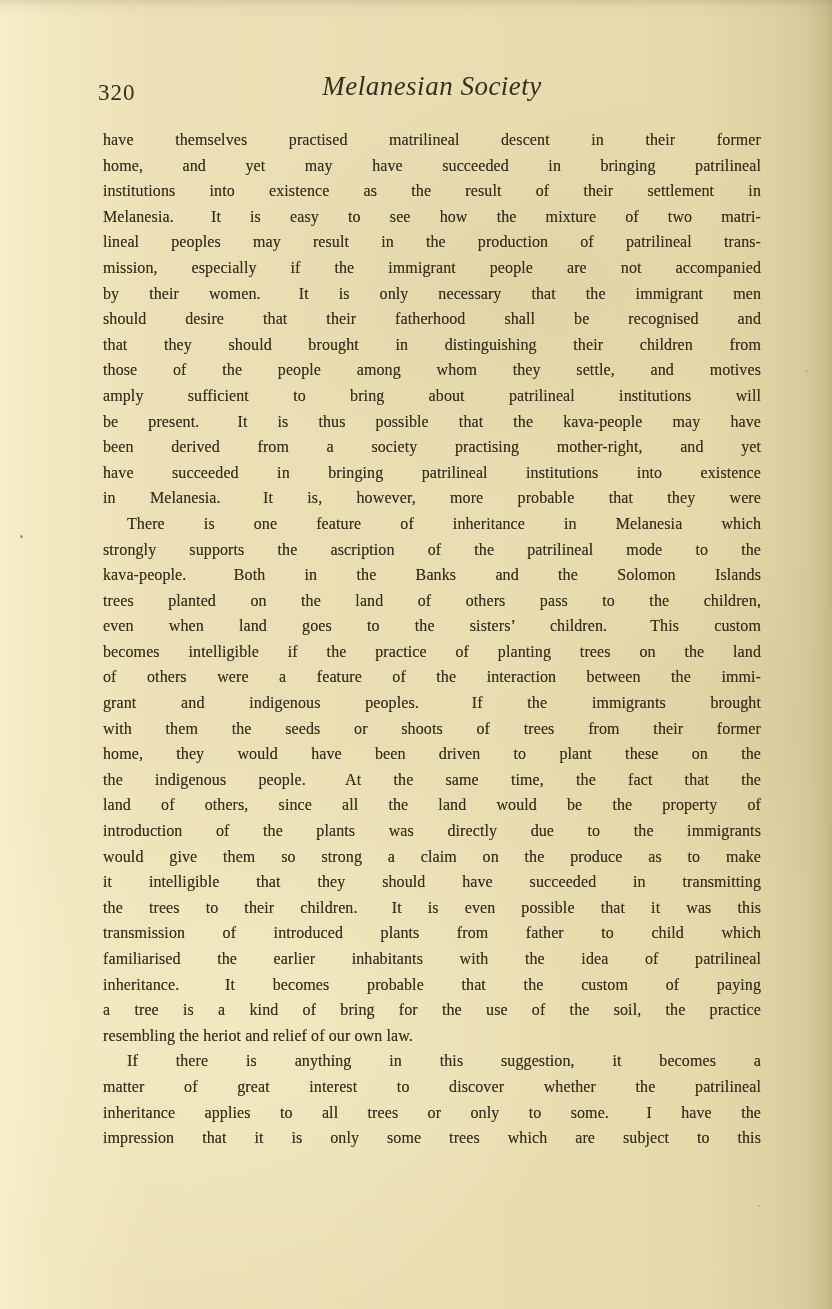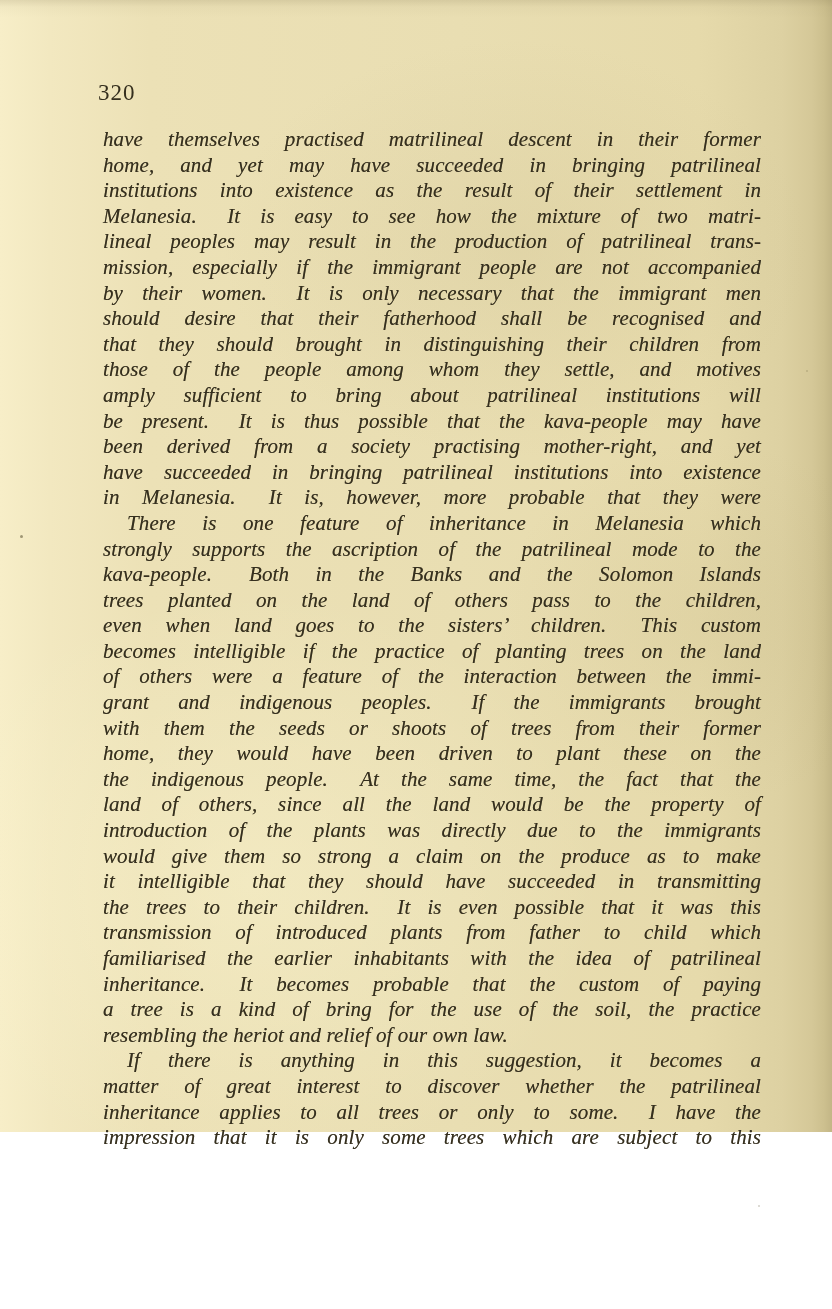--- a/index.html
+++ b/index.html
@@ -8,21 +8,21 @@
   }
   body {
     width: 832px;
     height: 1309px;
     overflow: hidden;
     font-family: "Liberation Serif", "DejaVu Serif", serif;
   }
   .page {
     position: relative;
     width: 832px;
-    height: 1132px;
+    height: 1309px;
     background:
       
       radial-gradient(420px 300px at 62% 22%, rgba(190,175,125,0.18), rgba(190,175,125,0) 70%),
       radial-gradient(500px 420px at 30% 78%, rgba(255,250,215,0.35), rgba(255,250,215,0) 70%),
       radial-gradient(300px 260px at 85% 55%, rgba(185,170,120,0.15), rgba(185,170,120,0) 70%),
       
       linear-gradient(180deg, rgba(110,98,62,0.16) 0px, rgba(110,98,62,0.04) 7px, rgba(110,98,62,0) 18px),
       
       linear-gradient(90deg,
         var(--paper-light) 0%,
@@ -69,25 +69,24 @@
   }
   .running-title {
     text-align: center;
     padding-top: 71px;
     font-size: 27px;
     font-style: italic;
     letter-spacing: 0.5px;
     color: var(--ink);
   }
   .text-block {
-    font-size: 21px;
+    font-size: 16px;
     line-height: 25.6px;
     letter-spacing: 0.1px;
     text-shadow: 0 0 0.6px rgba(53,46,29,0.55);
-    font-style: italic;
   }
   .line {
     text-align: justify;
     text-align-last: justify;
     white-space: normal;
   }
   .line.ragged {
     text-align: left;
     text-align-last: left;
   }
@@ -99,20 +98,21 @@
 <body>
 
 <div class="page">
   <div class="speck s1"></div>
   <div class="speck s2"></div>
   <div class="speck s3"></div>
 
   <div class="content">
     <div class="header">
       <span class="page-number">320</span>
+      <div class="running-title">Melanesian Society</div>
     </div>
 
     <div class="text-block">
 
     <div class="line">have themselves practised matrilineal descent in their former</div>
         <div class="line">home, and yet may have succeeded in bringing patrilineal</div>
         <div class="line">institutions into existence as the result of their settlement in</div>
         <div class="line">Melanesia.  It is easy to see how the mixture of two matri-</div>
         <div class="line">lineal peoples may result in the production of patrilineal trans-</div>
         <div class="line">mission, especially if the immigrant people are not accompanied</div>

